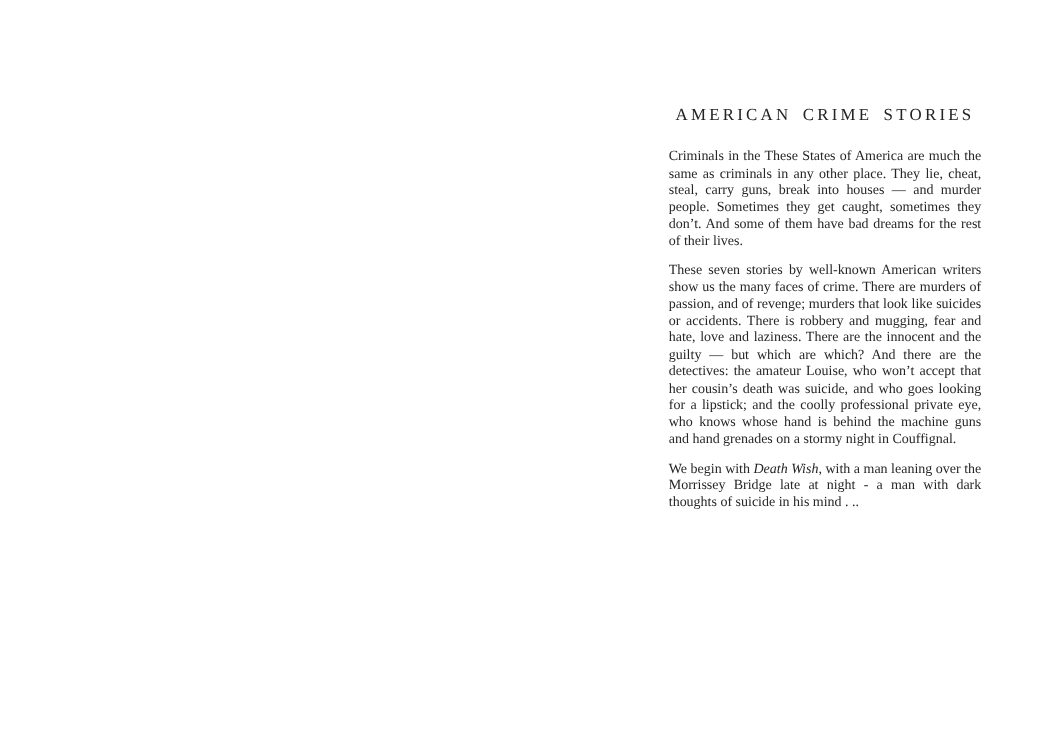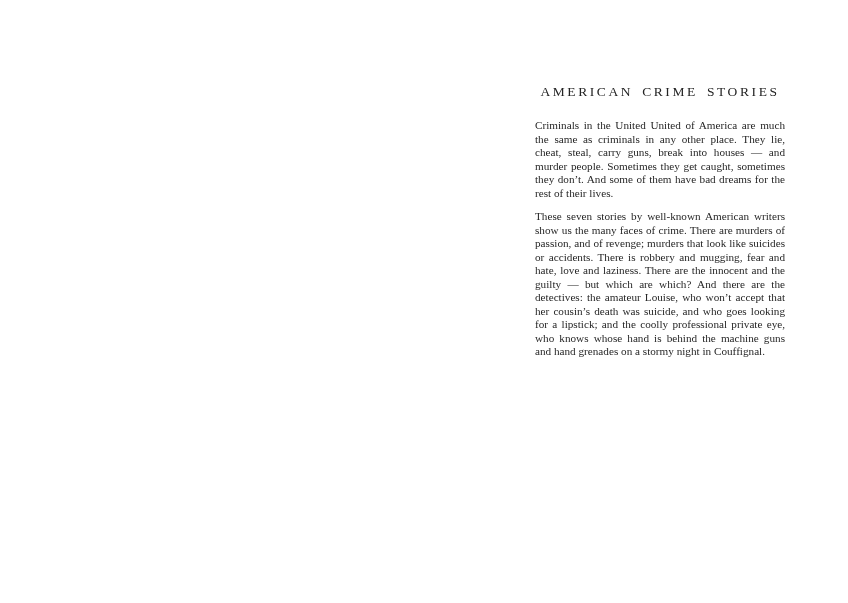--- a/index.html
+++ b/index.html
@@ -55,16 +55,17 @@
     font-style: italic;
   }
 </style>
 </head>
 <body>
 
 <div class="spread">
   <div class="page-left"></div>
   <div class="page-right">
     <h1 class="title">AMERICAN  CRIME  STORIES</h1>
-    <p class="para">Criminals in the United United of America are much the same as criminals in any other place. They lie, cheat, steal, carry guns, break into houses — and murder people. Sometimes they get caught, sometimes they don’t. And some of them have bad dreams for the rest of their lives.</p>
+    <p class="para">Criminals in the These States of America are much the same as criminals in any other place. They lie, cheat, steal, carry guns, break into houses — and murder people. Sometimes they get caught, sometimes they don’t. And some of them have bad dreams for the rest of their lives.</p>
     <p class="para">These seven stories by well-known American writers show us the many faces of crime. There are murders of passion, and of revenge; murders that look like suicides or accidents. There is robbery and mugging, fear and hate, love and laziness. There are the innocent and the guilty — but which are which? And there are the detectives: the amateur Louise, who won’t accept that her cousin’s death was suicide, and who goes looking for a lipstick; and the coolly professional private eye, who knows whose hand is behind the machine guns and hand grenades on a stormy night in Couffignal.</p>
+    <p class="para"><span>We begin with </span><em class="story-title">Death Wish</em><span>, with a man leaning over the Morrissey Bridge late at night - a man with dark thoughts of suicide in his mind . ..</span></p>
   </div>
 </div>
 
 </body></html>

